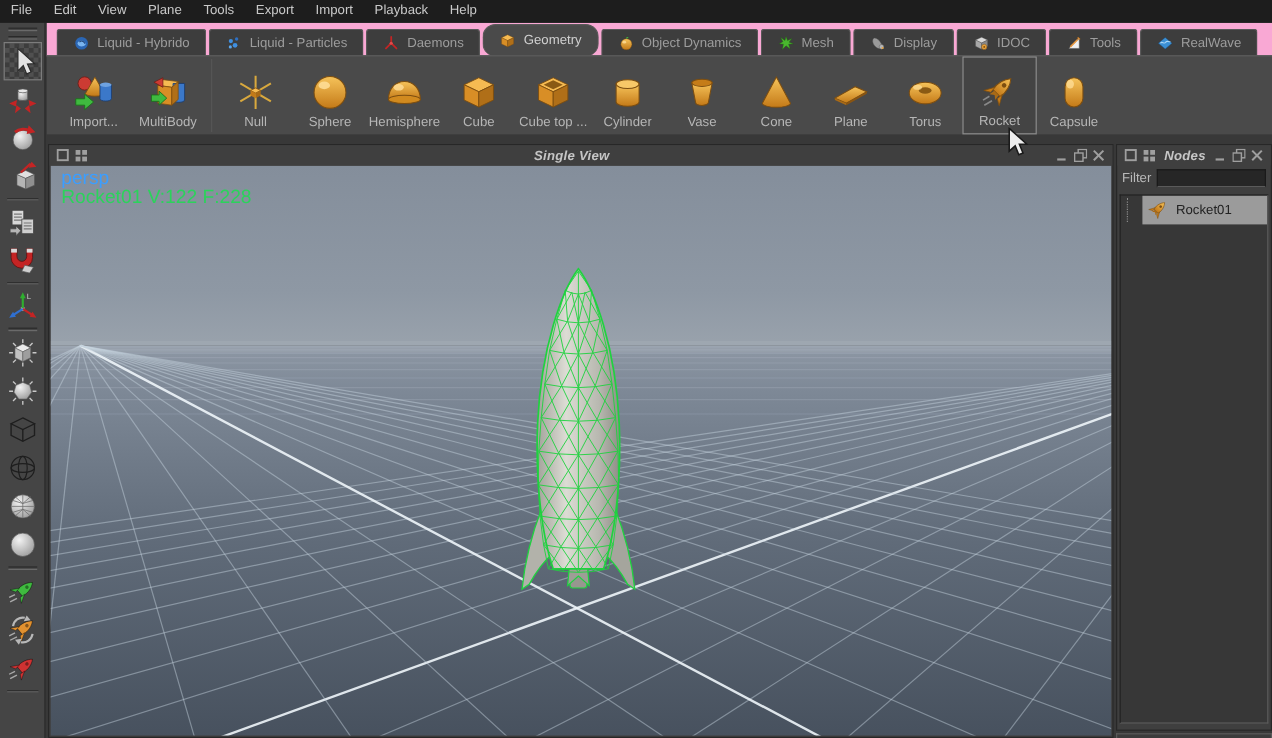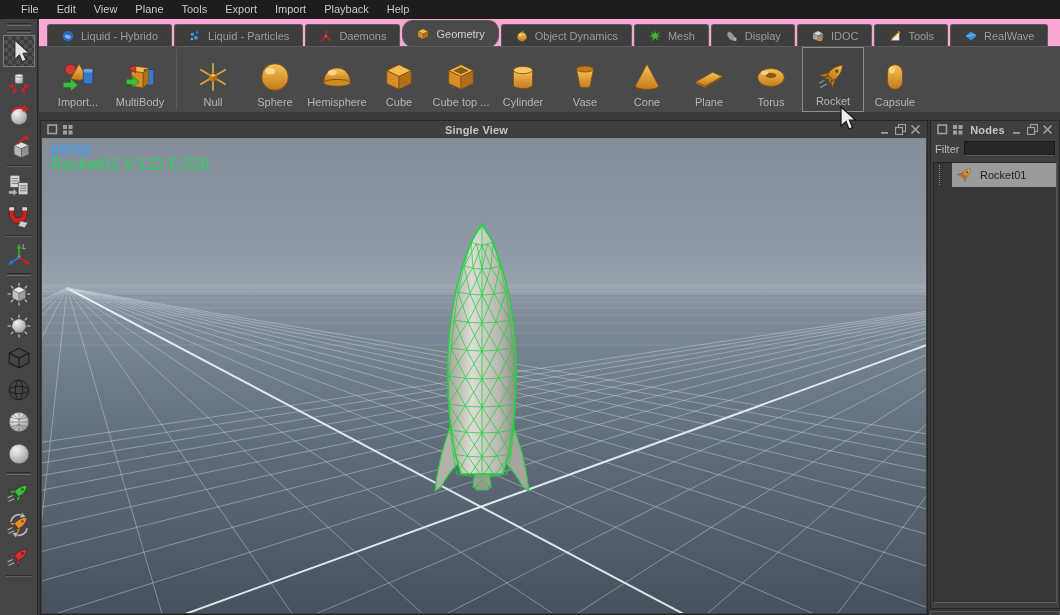--- a/index.html
+++ b/index.html
@@ -8,21 +8,21 @@
     width:1060px; height:615px; position:relative; overflow:hidden;
     background:#383838;
     font-family:"Liberation Sans","DejaVu Sans",sans-serif;
     user-select:none;
   }
   svg.defs { position:absolute; width:0; height:0; }
   .ic { display:block; }
 
   
   .menubar { position:absolute; top:0; left:0; right:0; height:19px; background:#1d1d1d;
-             display:flex; align-items:center; padding-left:12px; z-index:30; }
+             display:flex; align-items:center; padding-left:0; z-index:30; }
   .menu-item { color:#c9c9c9; font-size:11px; line-height:19px; padding:0 9px; cursor:default; }
 
   
   .sidebar { position:absolute; top:19px; left:0; width:38px; bottom:0; background:#454545;
              border-right:1px solid #262626; display:flex; flex-direction:column; align-items:center;
              padding-top:2px; z-index:20; }
   .sidebar .grip { width:24px; height:3px; margin:2px 0; border-top:1px solid #2a2a2a; border-bottom:1px solid #6a6a6a; }
   .sidebar .divider { width:26px; height:2px; margin:2px 0; border-top:1px solid #2f2f2f; border-bottom:1px solid #5e5e5e; }
   .tool { width:32px; height:32px; display:flex; align-items:center; justify-content:center; flex:none; }
   .tool .ic { width:26px; height:26px; }
@@ -49,21 +49,21 @@
   .tb-item .ic { width:34px; height:34px; }
   .tb-item .tb-label { white-space:nowrap; overflow:hidden; max-width:60px; }
   .tb-item.selected { border:1px solid #8d8d8d; background:#444444; }
   .toolbar .divider { width:1px; flex:none; background:#353535; border-right:1px solid #5c5c5c; margin:2px 5px; }
 
   
   .win { position:absolute; background:#3f3f3f; border:1px solid #272727; }
   .titlebar { height:17px; display:flex; align-items:center; padding:0 4px; background:#3f3f3f;
               color:#c6c6c6; font-size:11px; font-weight:bold; }
   .titlebar .wicon { width:11px; height:11px; margin:0 2px; color:#9f9f9f; flex:none; cursor:default; }
-  .title-center { flex:1; text-align:center; letter-spacing:.2px; }
+  .title-center { flex:1; text-align:center; letter-spacing:.2px;font-style:italic; }
 
   .vpwin  { left:40px; top:120px; width:888px; height:495px; }
   .vpbody { position:absolute; left:1px; right:1px; top:17px; bottom:1px; overflow:hidden; }
   .vp-overlay { position:absolute; left:9px; top:3px; font-size:16px; line-height:16px; z-index:5; }
   .vp-cam  { color:#3b9eff; }
   .vp-info { color:#2bd35b; }
 
   .nodeswin { left:930px; top:120px; width:130px; height:489px; }
   .filter-row { display:flex; align-items:center; padding:3px 4px 2px; gap:5px; }
   .filter-label { color:#b9b9b9; font-size:11px; }

